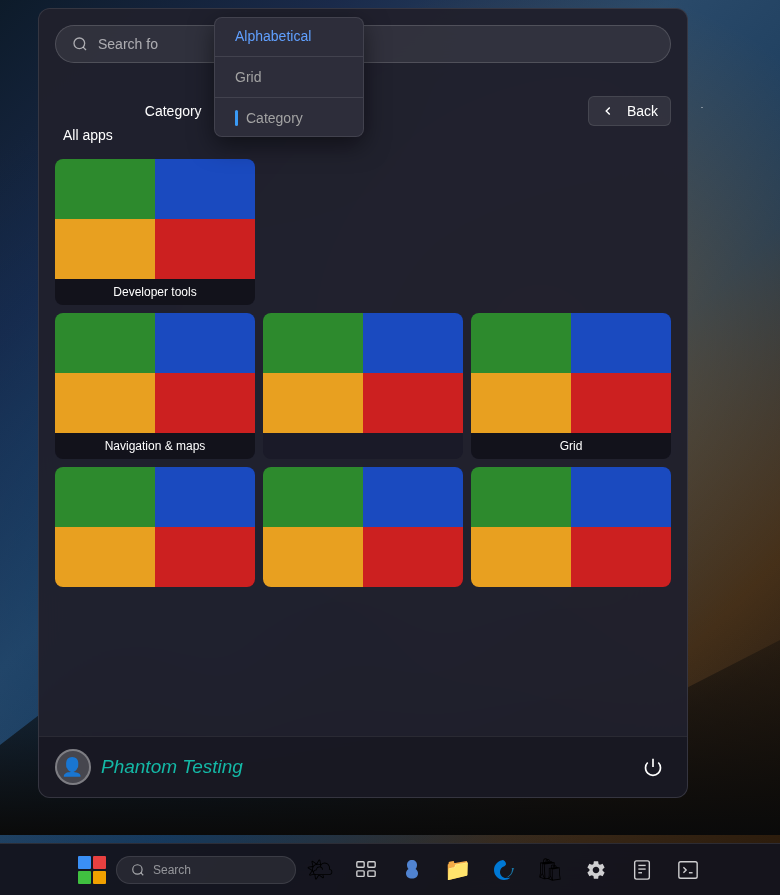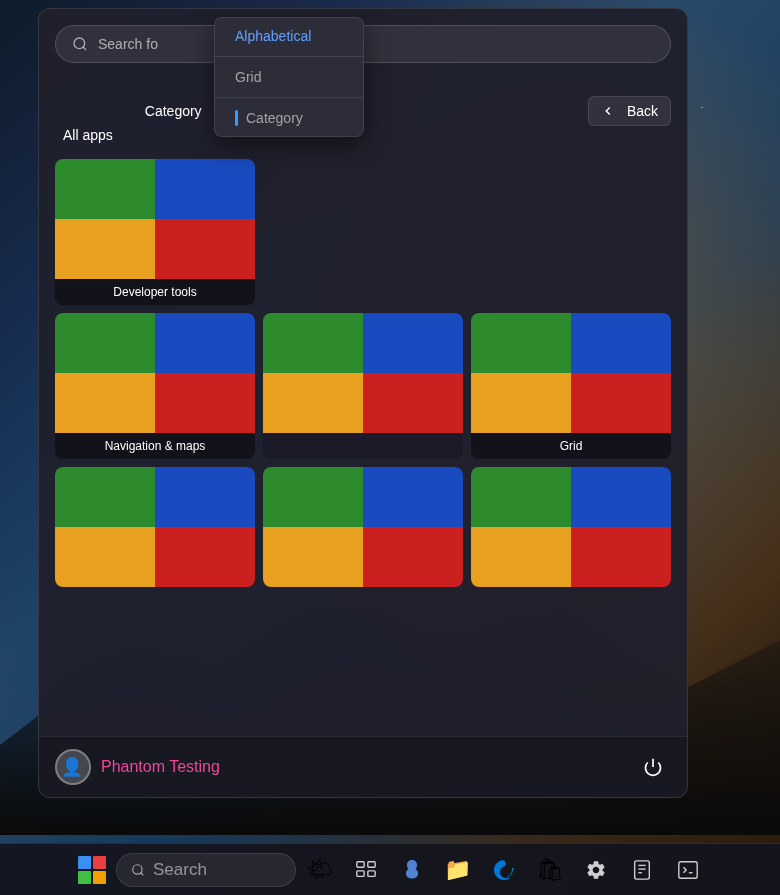--- a/index.html
+++ b/index.html
@@ -311,22 +311,23 @@
       background: rgba(255,255,255,0.2);
       display: flex;
       align-items: center;
       justify-content: center;
       color: white;
       font-size: 18px;
       border: 2px solid rgba(255,255,255,0.3);
     }
 
     .user-name {
-      color: #ec4899;
-      font-size: 16px;
+      color: #14b8a6;
+      font-size: 19px;
+      font-style: italic;
     }
 
     .power-btn {
       width: 36px;
       height: 36px;
       border-radius: 50%;
       display: flex;
       align-items: center;
       justify-content: center;
       cursor: pointer;
@@ -501,21 +502,21 @@
         <div class="win-logo-cell" style="background:#40c040;"></div>
         <div class="win-logo-cell" style="background:#f0a000;"></div>
       </div>
     </div>
 
     <div class="search-bar-taskbar">
       <svg width="14" height="14" viewBox="0 0 24 24" fill="none" stroke="rgba(255,255,255,0.6)" stroke-width="2">
         <circle cx="11" cy="11" r="8"></circle>
           <path d="m21 21-4.35-4.35"></path>
       </svg>
-      <span style="color:rgba(255,255,255,0.5);font-size:17px;">Search</span>
+      <span style="color:rgba(255,255,255,0.5);font-size:12px;">Search</span>
     </div>
 
     <div class="taskbar-item">
       <span style="font-size:22px;">🌤</span>
     </div>
 
     <div class="taskbar-item">
       <svg width="22" height="22" viewBox="0 0 24 24" fill="none" stroke="rgba(255,255,255,0.8)" stroke-width="1.5">
         <rect x="2" y="3" width="8" height="6" rx="1"></rect>
         <rect x="14" y="3" width="8" height="6" rx="1"></rect>

